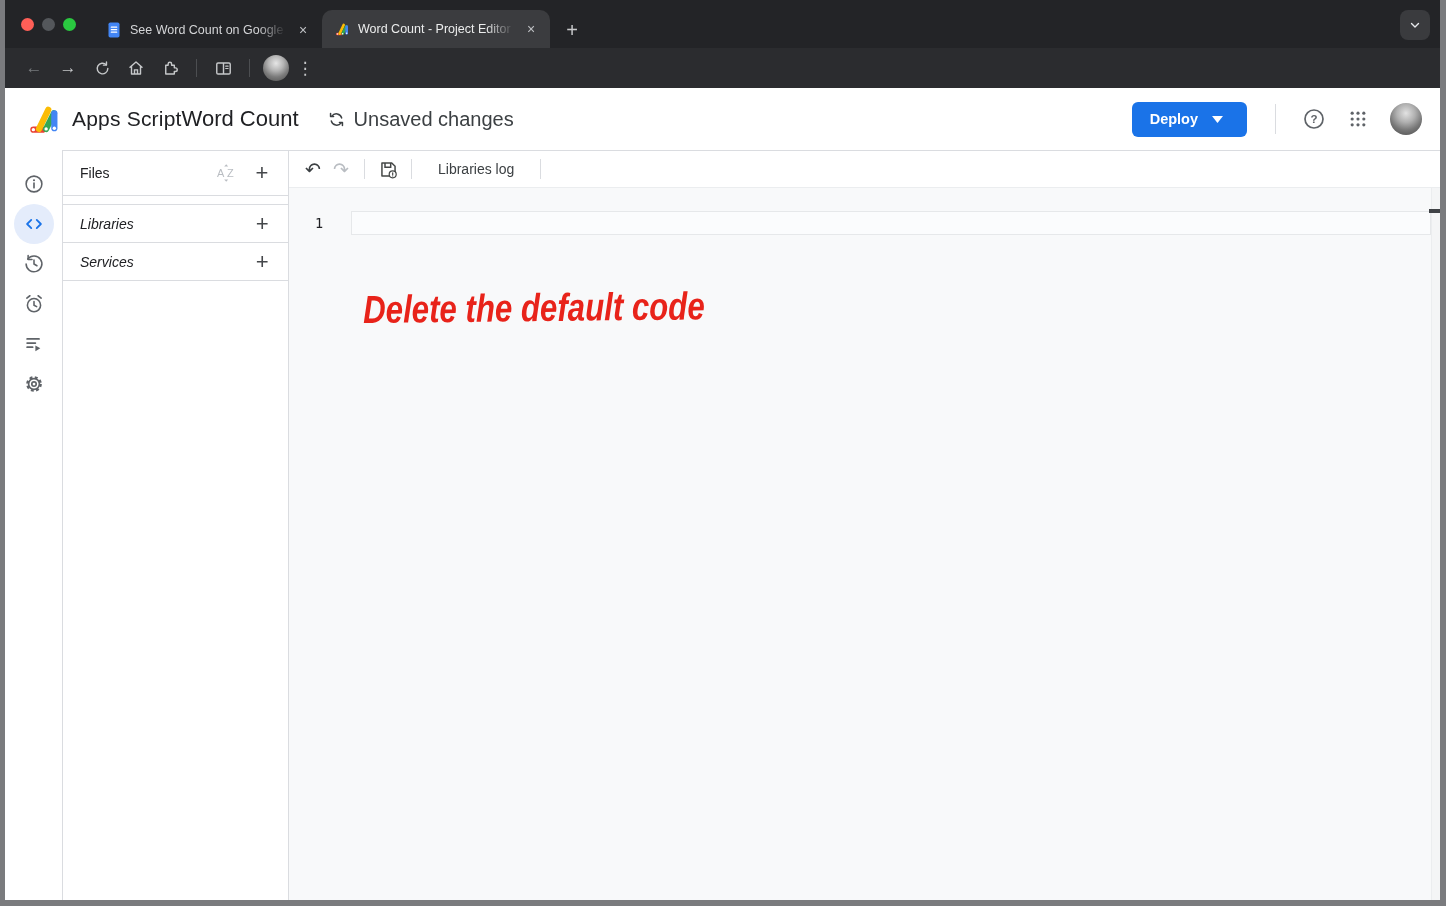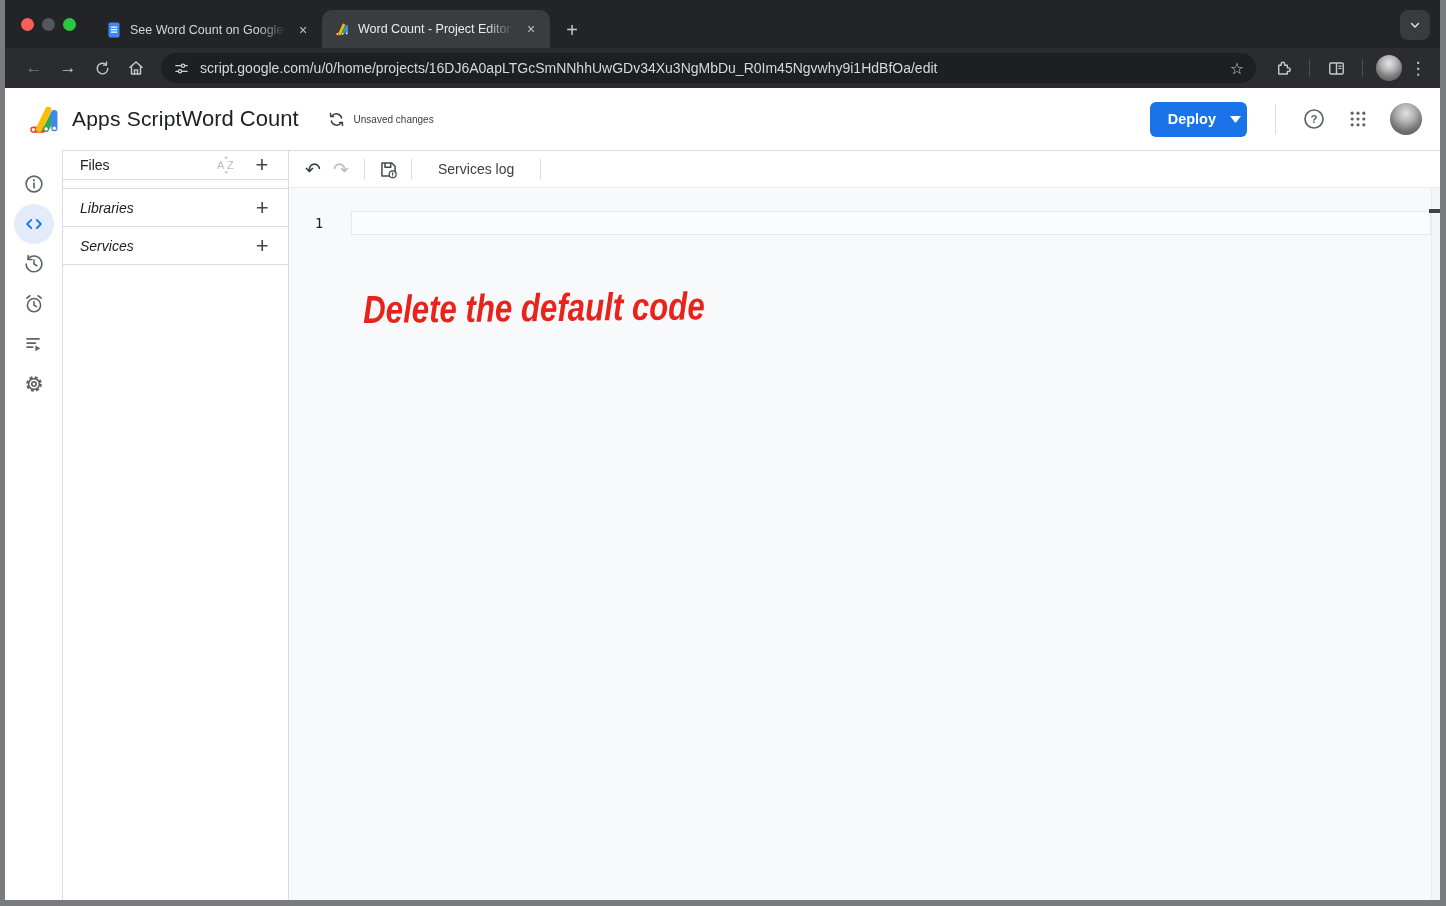--- a/index.html
+++ b/index.html
@@ -47,43 +47,43 @@
      background:radial-gradient(circle at 50% 32%, #e6e6e6 0%, #b5b5b5 34%, #7b7b7b 62%, #4c4c4c 100%); }
   .dots { color:#c6c8ca; font-size:17px; width:24px; text-align:center; }
 
   
   .app-header { height:62px; background:#fff; display:flex; align-items:center;
                 padding:0 18px 0 21px; flex:none; }
   .brand { display:flex; align-items:center; gap:10px; cursor:pointer; }
   .brand-name { font-size:21px; color:#202124; letter-spacing:.2px; }
   .proj-title { font-size:22px; color:#202124; }
   .save-state { display:flex; align-items:center; gap:8px; margin-left:28px; color:#3c4043;
-                font-size:10px; }
+                font-size:20px; }
   .header-right { margin-left:auto; display:flex; align-items:center; }
-  .deploy-btn { height:35px; padding:0 6px 0 18px; background:#1a73e8; color:#fff;
+  .deploy-btn { height:35px; padding:0 24px 0 18px; background:#1a73e8; color:#fff;
                 border:none; border-radius:6px; font-size:14.5px; font-weight:700;
                 display:flex; align-items:center; gap:14px; font-family:inherit; cursor:pointer; }
   .vsep-light { width:1px; height:30px; background:#dadce0; margin:0 16px 0 28px; }
   .hdr-icon { width:40px; height:40px; display:flex; align-items:center; justify-content:center;
               border-radius:50%; color:#5f6368; margin:0 2px; }
   .avatar-lg { width:32px; height:32px; border-radius:50%; margin-left:10px;
      background:radial-gradient(circle at 50% 32%, #e2e2e2 0%, #b0b0b0 34%, #787878 62%, #474747 100%); }
 
   
   .main { flex:1; display:flex; min-height:0; }
   .rail { width:58px; background:#fff; border-right:1px solid #dadce0; padding-top:14px;
           display:flex; flex-direction:column; align-items:center; flex:none; }
   .rail-item { width:40px; height:40px; display:flex; align-items:center; justify-content:center;
                border-radius:50%; color:#5f6368; cursor:pointer; }
   .rail-item.active { background:#e4ecfb; color:#1a73e8; }
 
   
   .files { width:226px; background:#fff; border-right:1px solid #dadce0; flex:none;
            display:flex; flex-direction:column; font-size:14px; }
-  .files-head { height:30px; border-top:1px solid #dadce0; border-bottom:1px solid #dadce0;
+  .files-head { height:46px; border-top:1px solid #dadce0; border-bottom:1px solid #dadce0;
                 display:flex; align-items:center; padding:0 14px 0 17px; flex:none; }
   .files-head .lbl { color:#202124; }
   .head-icons { margin-left:auto; display:flex; align-items:center; gap:12px; }
   .file-list { padding-top:6px; }
   .file-row { height:33px; display:flex; align-items:center; gap:9px; padding-left:13px;
               color:#3c4043; font-size:13.5px; cursor:pointer; }
   .file-row.selected { background:#e8f0fe; color:#1967d2; }
   .dirty-dot { width:13px; height:13px; border-radius:50%; border:2px solid #ec8b1e;
                background:#fdeedd; flex:none; }
   .spacer7 { height:8px; }
@@ -185,31 +185,20 @@
     </div>
     <div class="nav-btn">
       <span>
         <svg width="18" height="18" viewBox="0 0 24 24">
             <path d="M4 11l8-7 8 7M6 9.5V20h12V9.5" fill="none" stroke="#c6c8ca" stroke-width="1.9" stroke-linecap="round" stroke-linejoin="round"></path>
             <path d="M10 20v-5.5h4V20" fill="none" stroke="#c6c8ca" stroke-width="1.9"></path>
           </svg>
       </span>
     </div>
 
-    <div class="omnibox">
-      <span>
-        <svg width="17" height="17" viewBox="0 0 24 24">
-            <path d="M4 8h7.5M16.8 8H20M4 16h3.2M12.5 16H20" stroke="#cfd1d4" stroke-width="1.8" stroke-linecap="round"></path>
-            <circle cx="14.2" cy="8" r="2.3" fill="none" stroke="#cfd1d4" stroke-width="1.8"></circle>
-            <circle cx="9.9" cy="16" r="2.3" fill="none" stroke="#cfd1d4" stroke-width="1.8"></circle>
-          </svg>
-      </span>
-      <span class="url">script.google.com/u/0/home/projects/16DJ6A0apLTGcSmNNhhUwGDv34Xu3NgMbDu_R0Im45Ngvwhy9i1HdBfOa/edit</span>
-      <span class="omni-star">☆</span>
-    </div>
 
     <div class="nav-right">
       <div class="nav-btn">
         <span>
           <svg width="19" height="19" viewBox="0 0 24 24">
               <path d="M9 8V6.2a2.2 2.2 0 0 1 4.4 0V8h3.4v3.2h1.4a2.3 2.3 0 0 1 0 4.6h-1.4V19H6V8h3z" fill="none" stroke="#c6c8ca" stroke-width="1.8" stroke-linejoin="round"></path>
             </svg>
         </span>
       </div>
       <div class="vsep-dark"></div>
@@ -387,21 +376,21 @@
           <span>
             <svg width="21" height="21" viewBox="0 0 24 24">
                 <path d="M4.5 4.5h11.2l3.8 3.8v11.2H4.5z" fill="none" stroke="#444746" stroke-width="1.7" stroke-linejoin="round"></path>
                 <path d="M8 4.7v4.6h6.5V4.7" fill="none" stroke="#444746" stroke-width="1.7"></path>
                 <circle cx="16.8" cy="17.5" r="4" fill="#fff" stroke="#444746" stroke-width="1.4"></circle>
                 <path d="M16.8 15.8v1.9M16.8 19.2v.2" stroke="#444746" stroke-width="1.4" stroke-linecap="round"></path>
               </svg>
           </span>
         </div>
         <div class="tb-sep"></div>
-        <div class="exec-log">Services log</div>
+        <div class="exec-log">Libraries log</div>
         <div class="tb-sep"></div>
       </div>
 
       <div class="ed-content">
         <div class="gutter-num">1</div>
         <div class="code-line"></div>
         <div class="minimap"></div>
         <div class="cursor-mark"></div>
         <div class="annotation">Delete the default code</div>
       </div>

